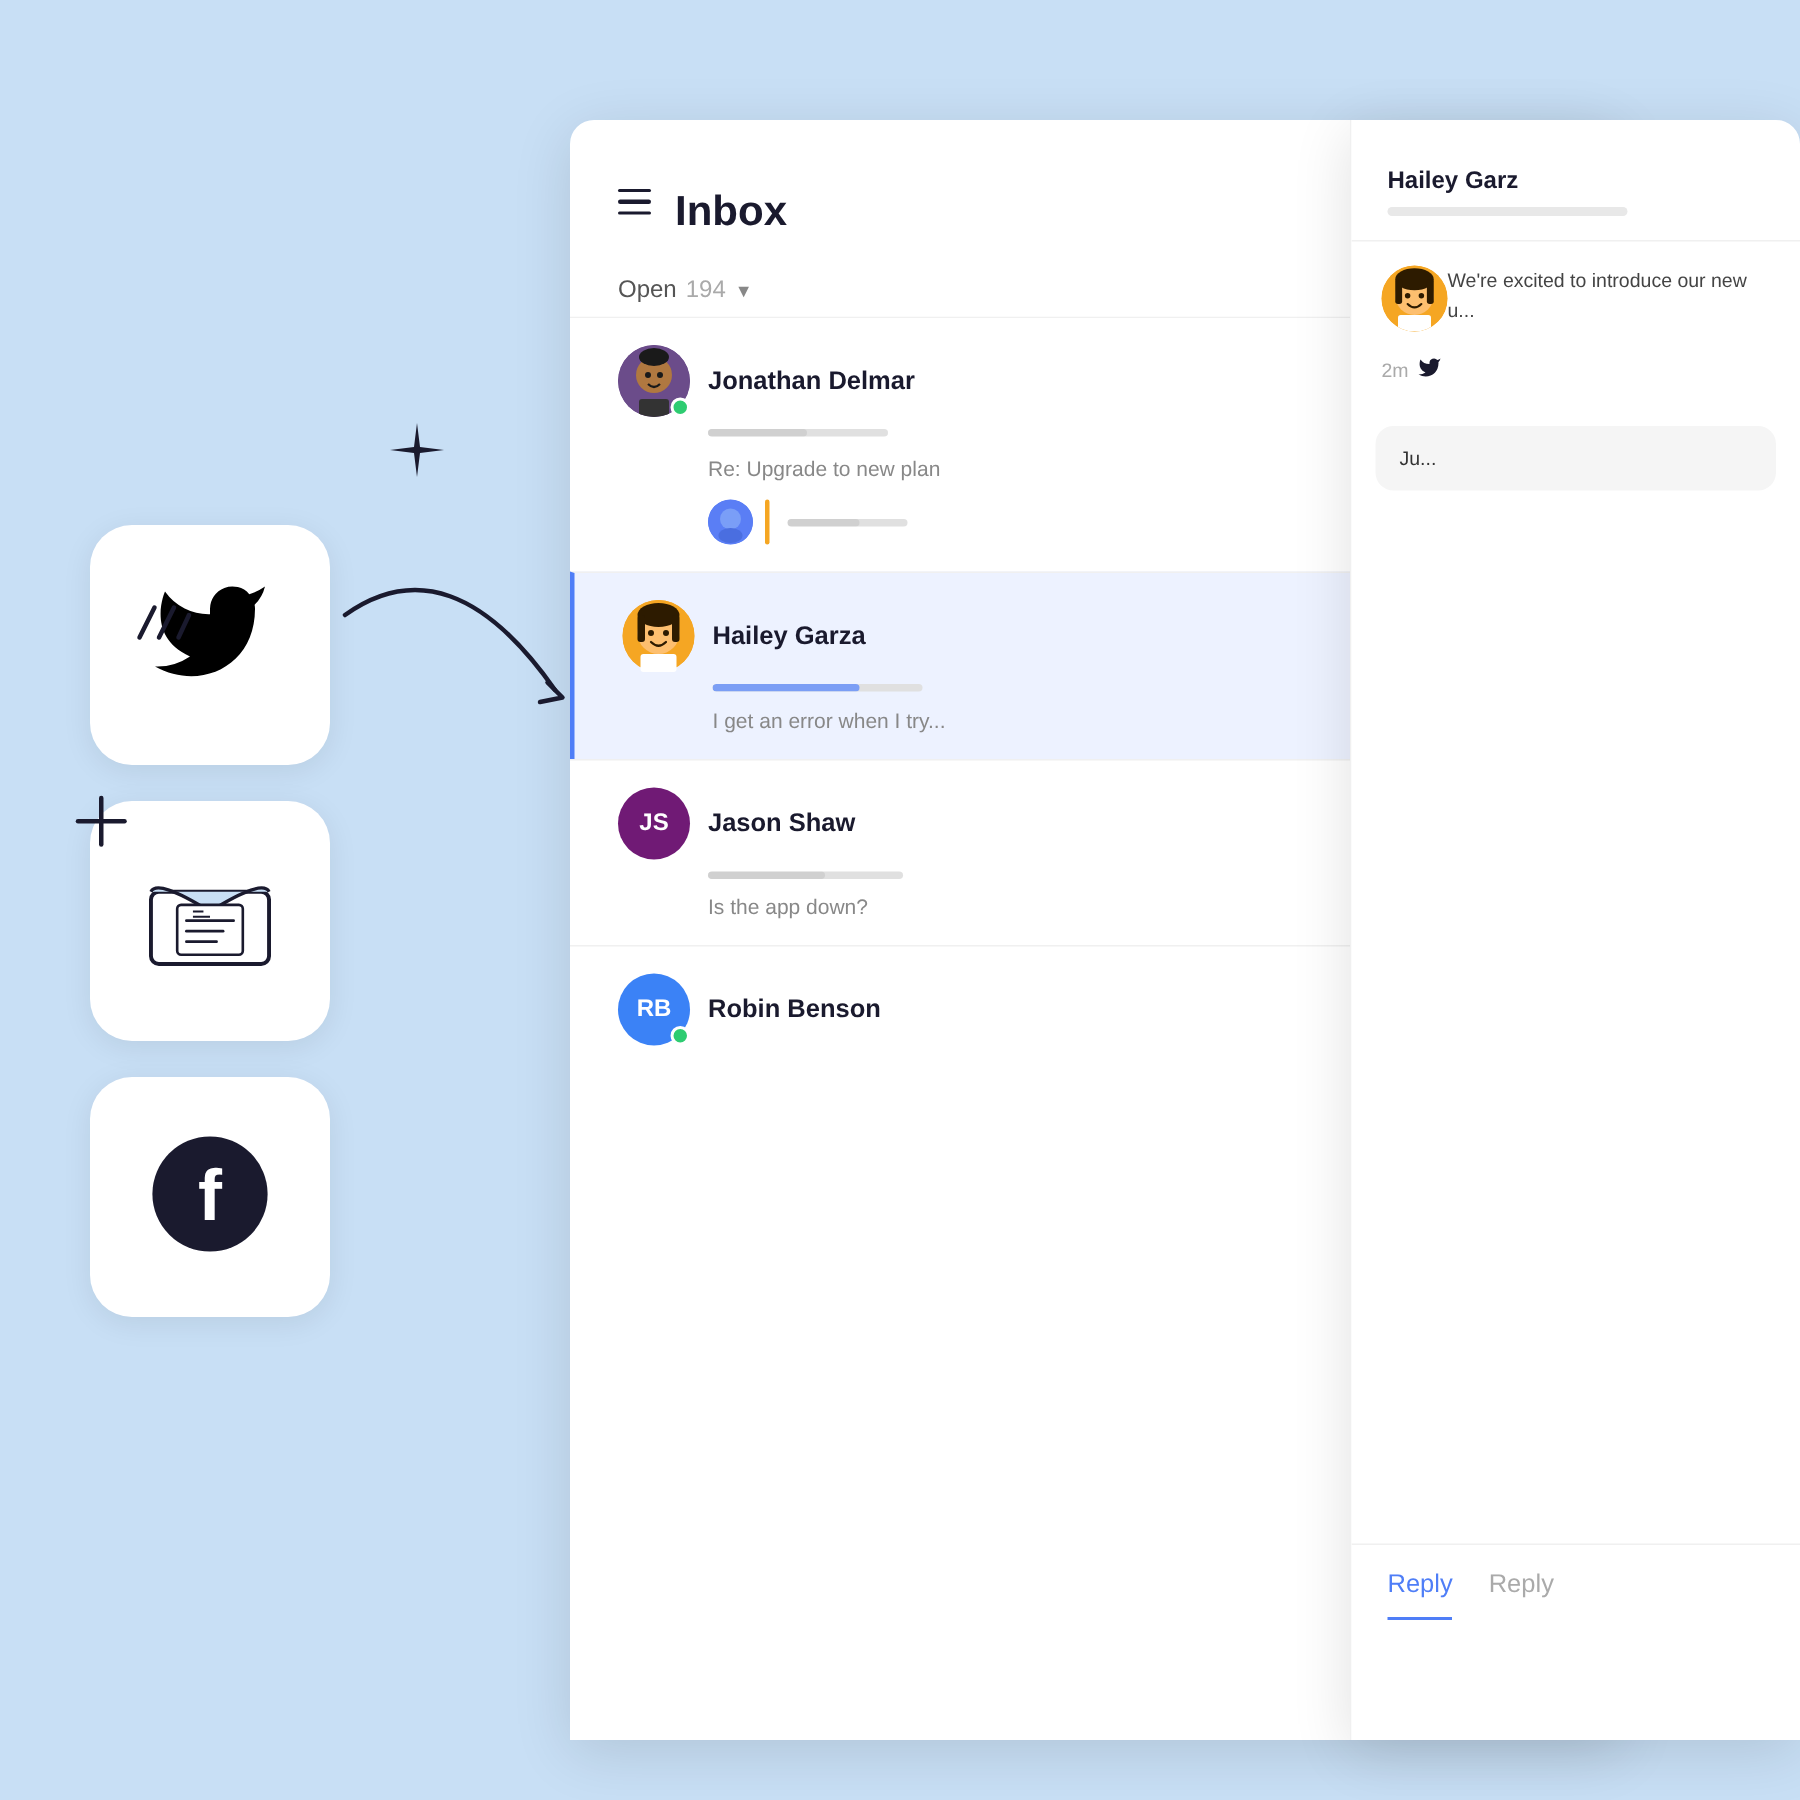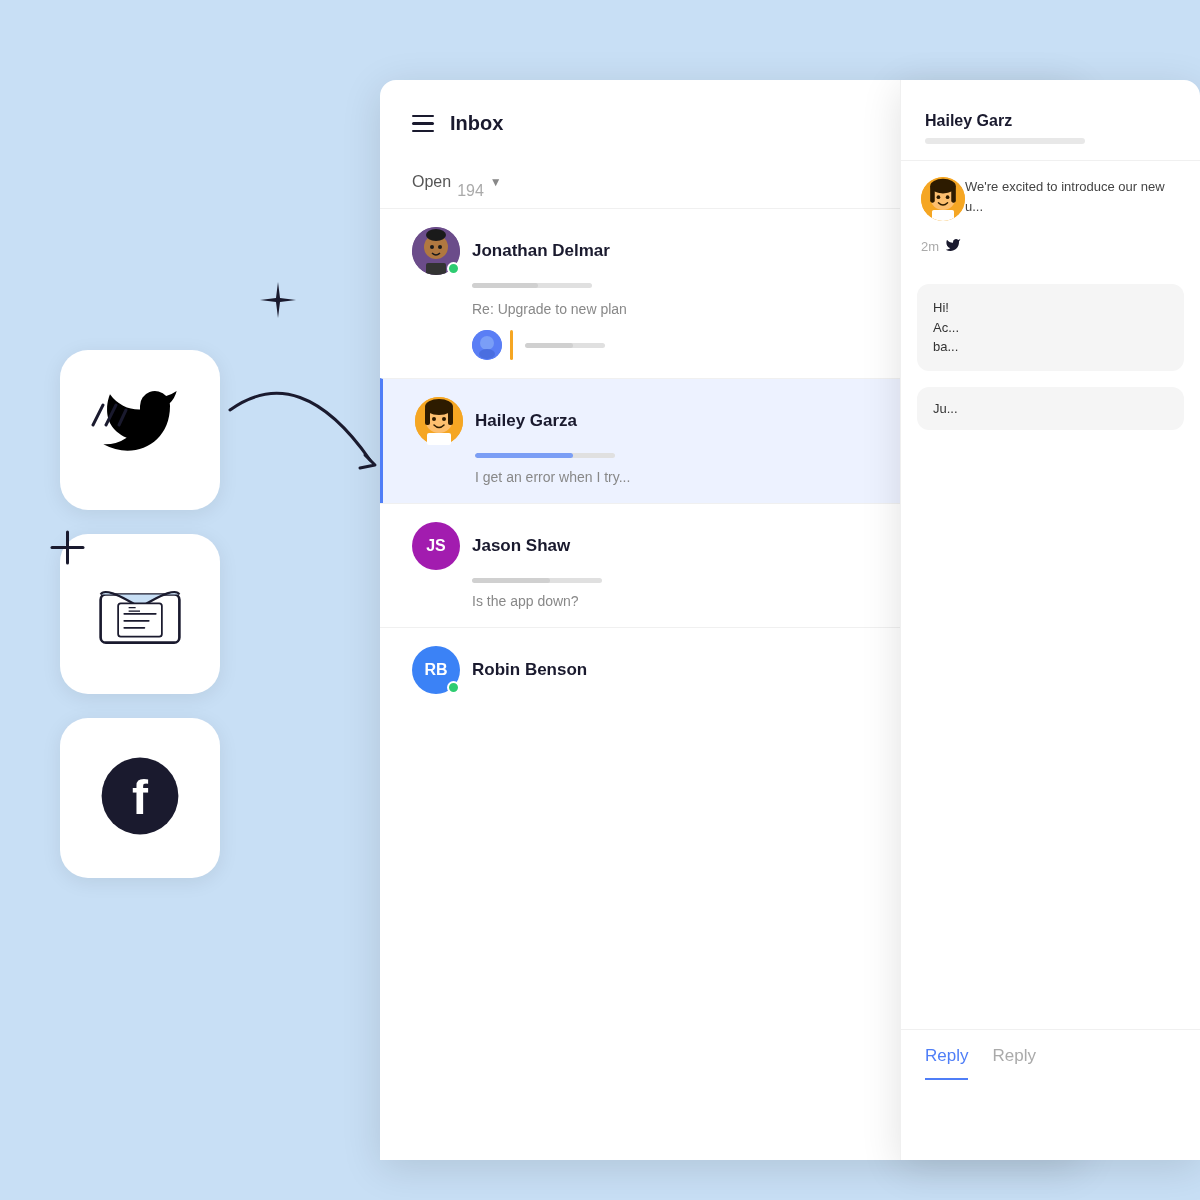--- a/index.html
+++ b/index.html
@@ -74,23 +74,24 @@
 
     .hamburger-icon span {
       display: block;
       width: 22px;
       height: 2.5px;
       background: #1a1a2e;
       border-radius: 2px;
     }
 
     .inbox-title {
-      font-size: 20px;
+      font-size: 28px;
       font-weight: 700;
       color: #1a1a2e;
+      margin-top: 13px;
     }
 
     
     .filter-bar {
       padding: 12px 32px 8px;
       display: flex;
       align-items: center;
       gap: 32px;
     }
 
@@ -101,21 +102,20 @@
       font-size: 16px;
       color: #555;
       cursor: pointer;
       background: none;
       border: none;
       font-family: inherit;
     }
 
     .filter-btn .count {
       color: #aaa;
-      margin-top: 19px;
     }
 
     .filter-btn .chevron {
       font-size: 12px;
       color: #888;
     }
 
     
     .conversation-list {
       flex: 1;
@@ -169,21 +169,21 @@
       display: flex;
       align-items: center;
       justify-content: center;
       font-weight: 700;
       font-size: 16px;
       color: white;
       flex-shrink: 0;
     }
 
     .avatar-js {
-      background: #a21caf;
+      background: #701a75;
     }
 
     .avatar-rb {
       background: #3b82f6;
     }
 
     .avatar-jonathan {
       width: 48px;
       height: 48px;
       border-radius: 50%;
@@ -640,23 +640,20 @@
     <span>2m</span>
     <span>
       <svg width="16" height="16" viewBox="0 0 24 24" fill="#1a1a2e">
         <path d="M23 3a10.9 10.9 0 0 1-3.14 1.53 4.48 4.48 0 0 0-7.86 3v1A10.66 10.66 0 0 1 3 4s-4 9 5 13a11.64 11.64 0 0 1-7 2c9 5 20 0 20-11.5a4.5 4.5 0 0 0-.08-.83A7.72 7.72 0 0 0 23 3z"></path>
       </svg>
     </span>
   </div>
 
   <div class="detail-messages">
 
-    <div style="background:#f5f5f5; border-radius:12px; padding:14px 16px; font-size:13px; color:#333; line-height:1.5; margin-bottom:4px;">
-      Hi!<br>Ac...<br>ba...
-    </div>
 
     <div style="background:#f5f5f5; border-radius:12px; padding:14px 16px; font-size:13px; color:#333;">
       Ju...
     </div>
   </div>
 
   <div class="reply-tabs">
     <div class="reply-tab">Reply</div>
     <div class="note-tab">Reply</div>
   </div>

